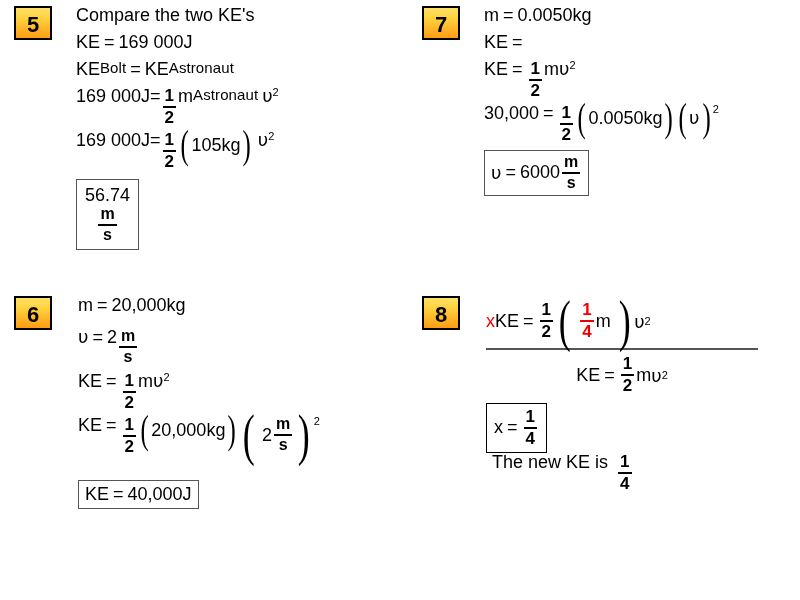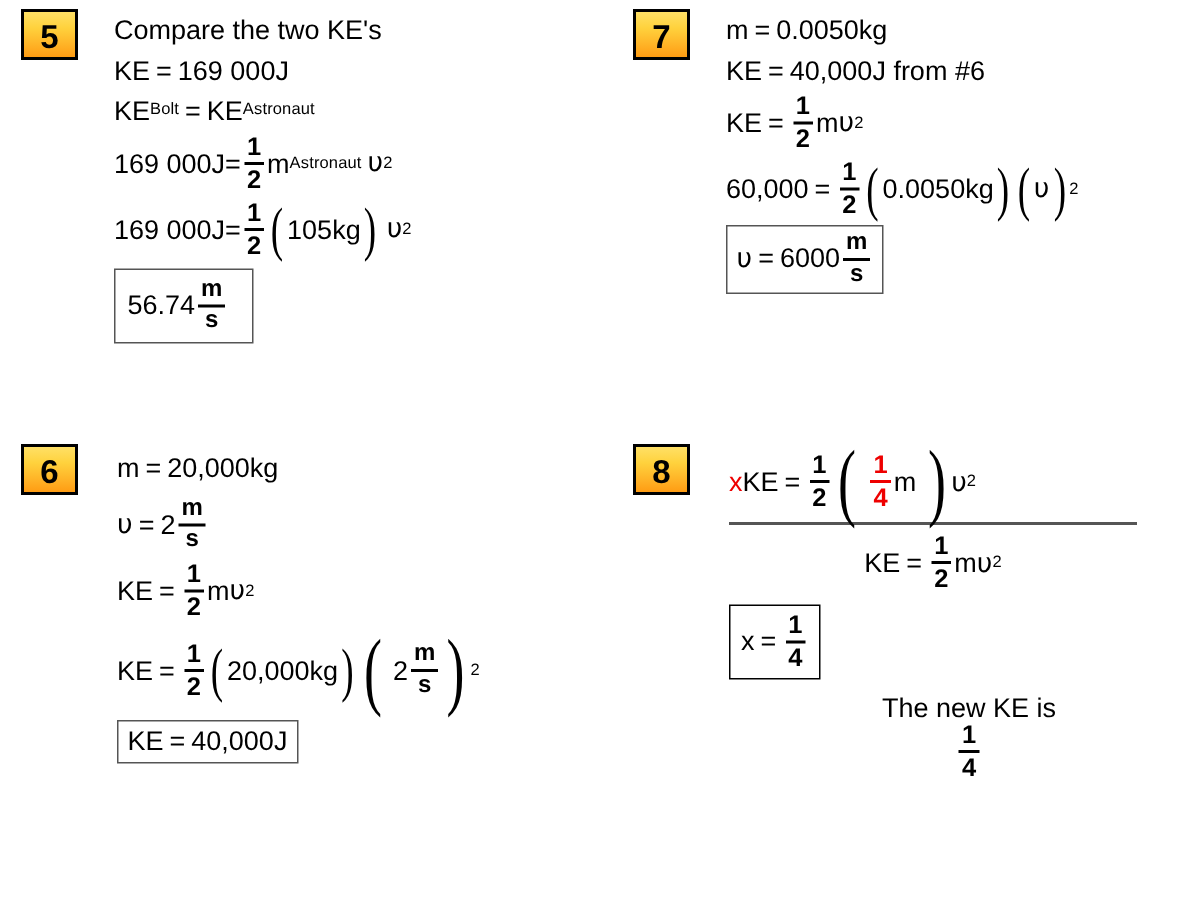--- a/index.html
+++ b/index.html
@@ -49,38 +49,38 @@
   }
 
   .body {
     margin-left: 62px;
   }
   #panel-6 .body, #panel-8 .body { margin-left: 64px; }
 
   
   .line {
     display: flex;
-    align-items: center;
+    align-items: flex-start;
     font-size: 18px;
     white-space: nowrap;
     line-height: 1;
   }
   .ln-tall { min-height: 44px; }
   .ln-short { min-height: 27px; }
 
   .txt { font-size: 18px; }
 
   
   .vsym {
     font-family: "DejaVu Sans", sans-serif;
     font-size: 18px;
   }
 
   sub.sb {
-    font-size: 11px;
+    font-size: 15px;
     vertical-align: -0.28em;
     letter-spacing: 0.1px;
   }
   sup.sp {
     font-size: 11px;
     vertical-align: 0.55em;
   }
 
   
   .frac {
@@ -136,21 +136,21 @@
 
   
   .box {
     display: inline-flex;
     align-items: center;
     border: 1px solid #555555;
     background: #ffffff;
     padding: 3px 6px;
     box-sizing: border-box;
   }
-  .box-wide { padding: 5px 8px; }
+  .box-wide { padding: 5px 8px; flex-direction: column; }
 
   
   .bigfrac {
     display: inline-block;
   }
   .bigfrac .bf-num,
   .bigfrac .bf-den {
     display: flex;
     align-items: center;
     justify-content: flex-start;
@@ -249,38 +249,37 @@
 
       <div class="line ln-short">
         <span class="txt">m</span>
         <span class="eq txt">=</span>
         <span class="txt">0.0050kg</span>
       </div>
 
       <div class="line ln-short">
         <span class="txt">KE</span>
         <span class="eq txt">=</span>
-        <span class="txt">40,000J from #6</span>
       </div>
 
       <div class="line ln-tall">
         <span class="txt">KE</span>
         <span class="eq txt">=</span>
         <span class="frac">
           <span class="num">1</span>
           <span class="bar"></span>
           <span class="den">2</span>
         </span>
         <span class="txt">m</span>
           <span class="vsym">υ</span>
           <sup class="sp">2</sup>
       </div>
 
       <div class="line ln-tall">
-        <span class="txt">60,000</span>
+        <span class="txt">30,000</span>
         <span class="eq txt">=</span>
         <span class="frac">
           <span class="num">1</span>
           <span class="bar"></span>
           <span class="den">2</span>
         </span>
         <span class="paren-grp">
           <span class="bigparen">(</span>
           <span class="txt">0.0050kg</span>
           <span class="bigparen">)</span>
@@ -432,21 +431,21 @@
           <span class="txt">x</span>
           <span class="eq txt">=</span>
           <span class="frac">
             <span class="num">1</span>
             <span class="bar"></span>
             <span class="den">4</span>
           </span>
         </span>
       </div>
 
-      <div class="line" style="min-height:46px;margin-top:10px;margin-left:6px;flex-direction:column;">
+      <div class="line" style="min-height:46px;margin-left:6px;">
         <span class="txt">The new KE is</span>
         <span class="sp8"></span>
         <span class="frac">
           <span class="num">1</span>
           <span class="bar"></span>
           <span class="den">4</span>
         </span>
         <span class="sp8"></span>
       </div>
 

